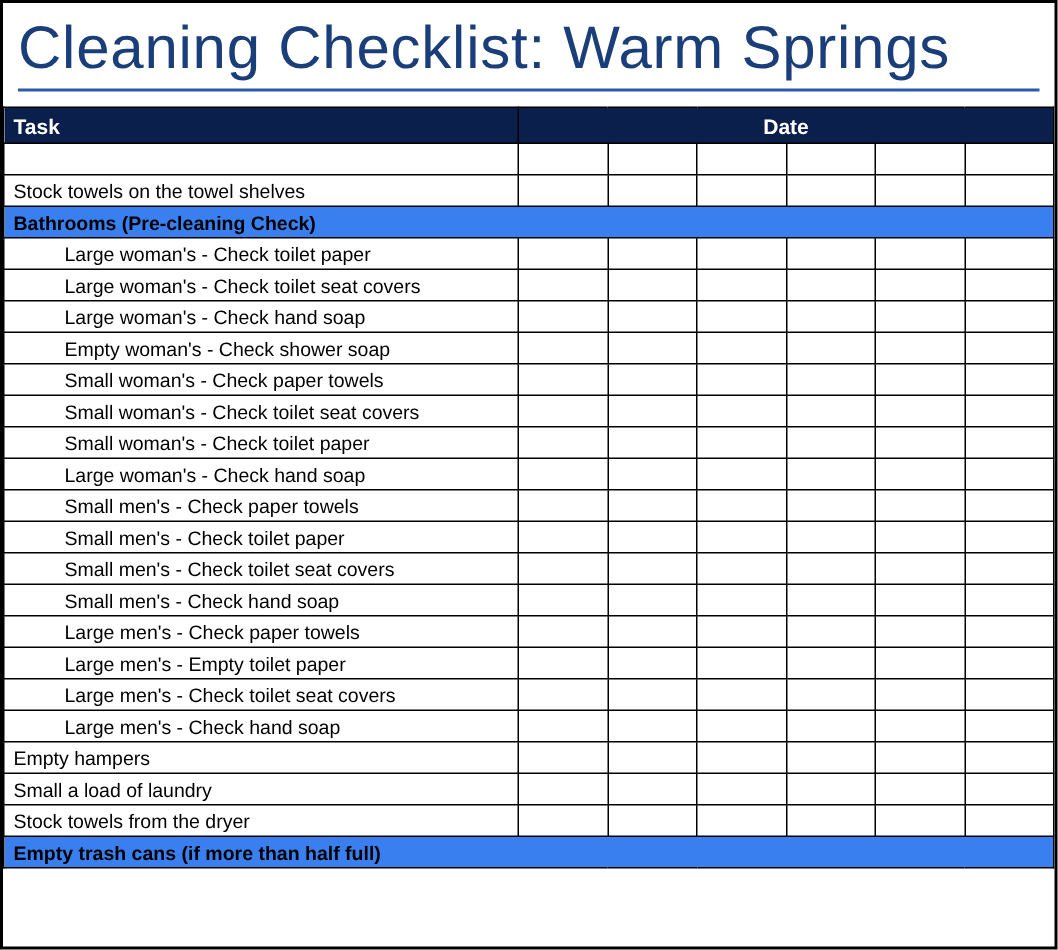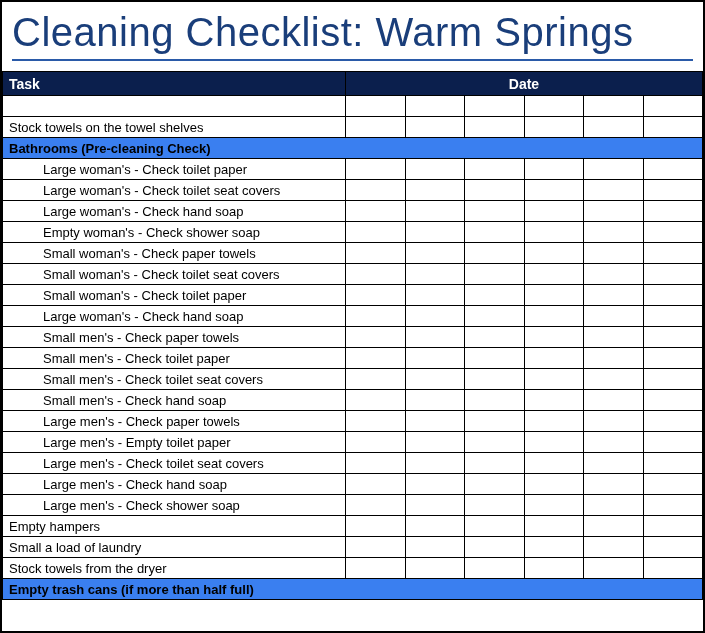--- a/index.html
+++ b/index.html
@@ -245,29 +245,20 @@
       <tr>
         <td class="indented">Large men's - Check hand soap</td>
         <td class="col-date-cell"></td>
         <td class="col-date-cell"></td>
         <td class="col-date-cell"></td>
         <td class="col-date-cell"></td>
         <td class="col-date-cell"></td>
         <td class="col-date-cell"></td>
       </tr>
       <tr>
-        <td class="indented">Large men's - Check shower soap</td>
-        <td class="col-date-cell"></td>
-        <td class="col-date-cell"></td>
-        <td class="col-date-cell"></td>
-        <td class="col-date-cell"></td>
-        <td class="col-date-cell"></td>
-        <td class="col-date-cell"></td>
-      </tr>
-      <tr>
         <td>Empty hampers</td>
         <td class="col-date-cell"></td>
         <td class="col-date-cell"></td>
         <td class="col-date-cell"></td>
         <td class="col-date-cell"></td>
         <td class="col-date-cell"></td>
         <td class="col-date-cell"></td>
       </tr>
       <tr>
         <td>Small a load of laundry</td>

